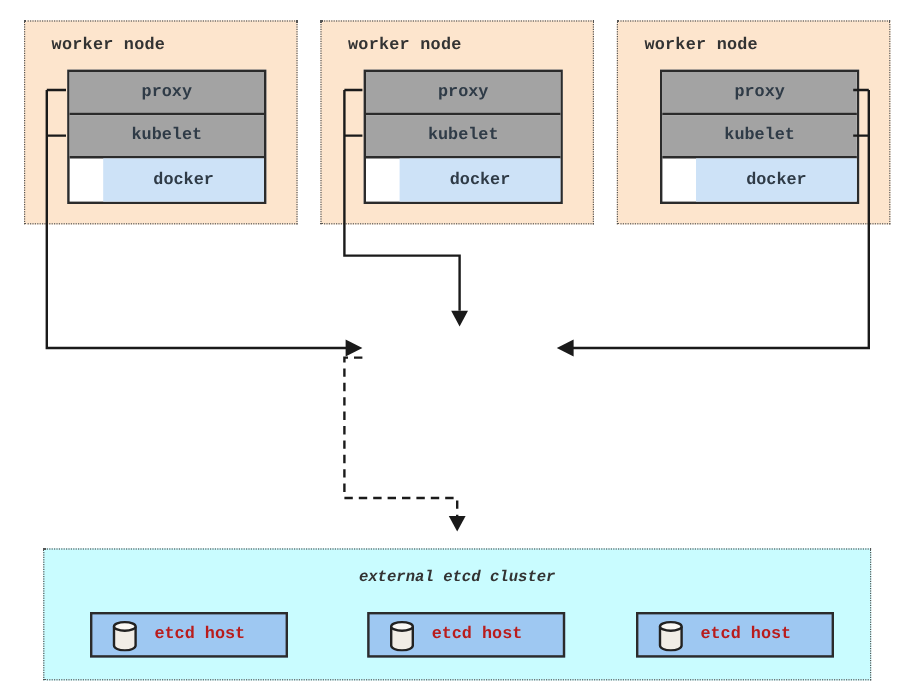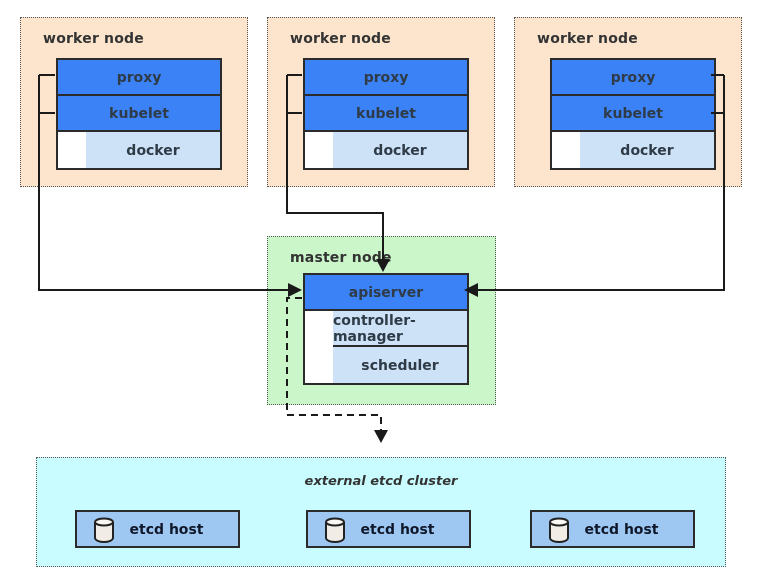--- a/index.html
+++ b/index.html
@@ -1,52 +1,52 @@
 <!DOCTYPE html>
 <html><head>
 <meta charset="utf-8">
 <style>
   html,body { margin:0; padding:0; background:#fff; }
   .canvas {
     position:relative; width:763px; height:580px; background:#ffffff;
     font-family:"DejaVu Sans","Liberation Sans",sans-serif; overflow:hidden;
   }
-  .container { position:absolute; border:1px dotted #555; box-sizing:border-box; }
+  .container { position:absolute; border:1px dotted #555; box-sizing:border-box;font-family:Liberation Mono, monospace; }
   .worker  { top:17px; width:228px; height:170px; background:#fde5cd; }
   #w1 { left:20px; } #w2 { left:267px; } #w3 { left:514px; }
   .master  { left:267px; top:236px; width:229px; height:169px; background:#cbf6ca; }
   .etcd    { left:36px; top:457px; width:690px; height:110px; background:#c9fcff; }
 
   .node-label {
     position:absolute; left:22px; top:12px;
     font-weight:bold; font-size:14px; color:#333333; letter-spacing:0.2px;
   }
   .stack {
     position:absolute; left:35px; top:40px; width:162px;
     border:2px solid #2b2b2b; background:#fff; box-sizing:content-box;
   }
   .master .stack { top:36px; }
   .row {
     height:36px; display:flex; align-items:center; justify-content:center;
     font-weight:bold; font-size:14px; color:#2f3b47;
     border-bottom:2px solid #2b2b2b; box-sizing:border-box;
   }
   .row:last-child { border-bottom:none; }
-  .mid   { background:#3b82f6; }
+  .mid   { background:#a3a3a3; }
   .light { background:#cde2f7;margin-left:28px; }
 
   .etcd-label {
     position:absolute; top:15px; left:0; width:100%; text-align:center;
     font-weight:bold; font-style:italic; font-size:13px; color:#333333;
   }
   .etcd-host {
     position:absolute; top:52px; width:165px; height:38px;
     background:#9ec8f2; border:2px solid #2b2b2b; box-sizing:border-box;
     display:flex; align-items:center; justify-content:center;
-    font-weight:bold; font-size:14px; color:#0f172a;
+    font-weight:bold; font-size:14px; color:#b91c1c;
   }
   #h1 { left:38px; } #h2 { left:269px; } #h3 { left:493px; }
   .db-icon { position:absolute; left:16px; top:5px; width:22px; height:26px; }
   .etcd-host-label { margin-left:18px; }
 
   .connectors {
     position:absolute; left:0; top:0; width:763px; height:580px;
     pointer-events:none; z-index:5;
   }
   .connectors path { fill:none; stroke:#1a1a1a; stroke-width:2; }
@@ -78,28 +78,20 @@
 
   <div class="container worker" id="w3">
     <div class="node-label">worker node</div>
     <div class="stack">
       <div class="row mid">proxy</div>
       <div class="row mid">kubelet</div>
       <div class="row light">docker</div>
     </div>
   </div>
 
-  <div class="container master">
-    <div class="node-label">master node</div>
-    <div class="stack">
-      <div class="row mid">apiserver</div>
-      <div class="row light">controller-manager</div>
-      <div class="row light">scheduler</div>
-    </div>
-  </div>
 
   <div class="container etcd">
     <div class="etcd-label">external etcd cluster</div>
 
     <div class="etcd-host" id="h1">
       <span class="db-icon">
         <svg width="22" height="26" viewBox="0 0 22 26">
           <path d="M2 5 L2 21 A9 4 0 0 0 20 21 L20 5" fill="#f1ede6" stroke="#222" stroke-width="2"></path>
           <ellipse cx="11" cy="5" rx="9" ry="3.6" fill="#faf8f4" stroke="#222" stroke-width="2"></ellipse>
         </svg>

